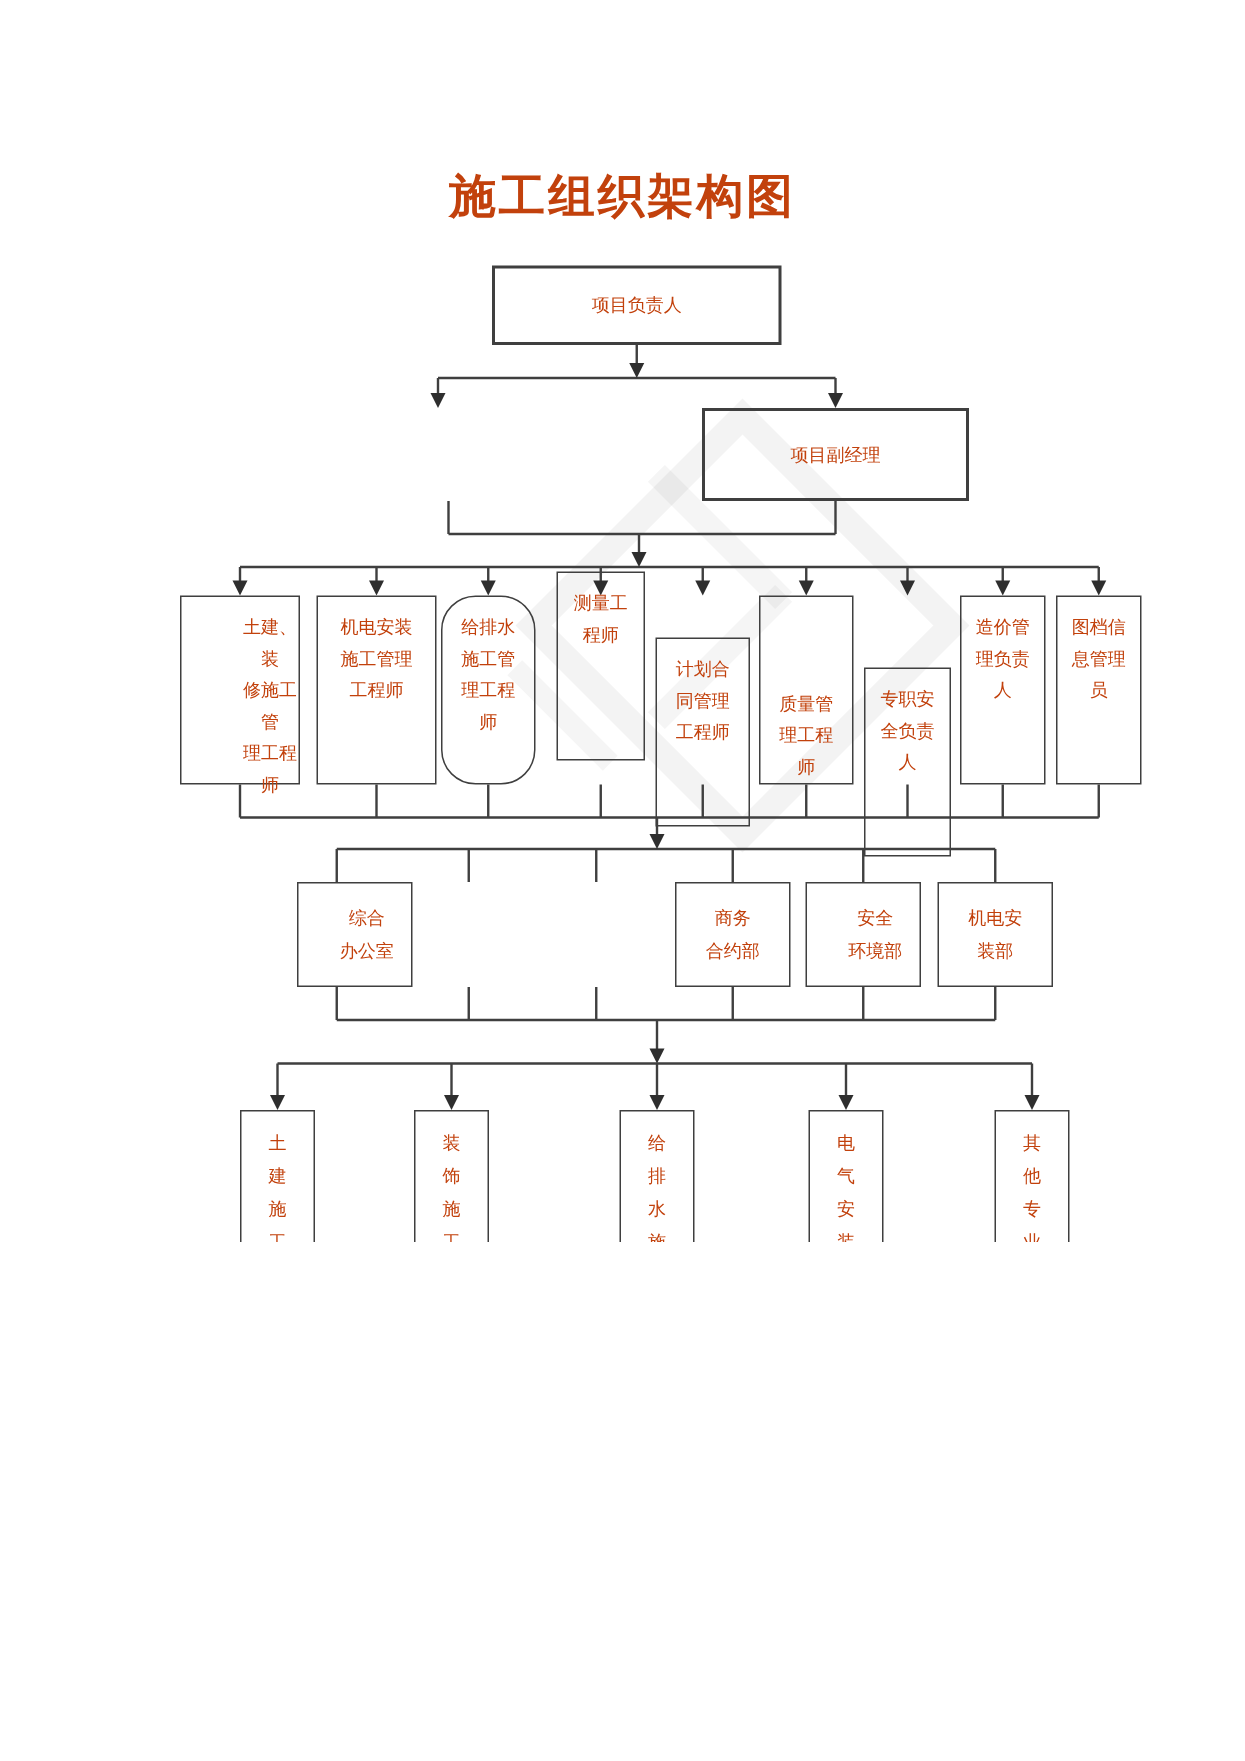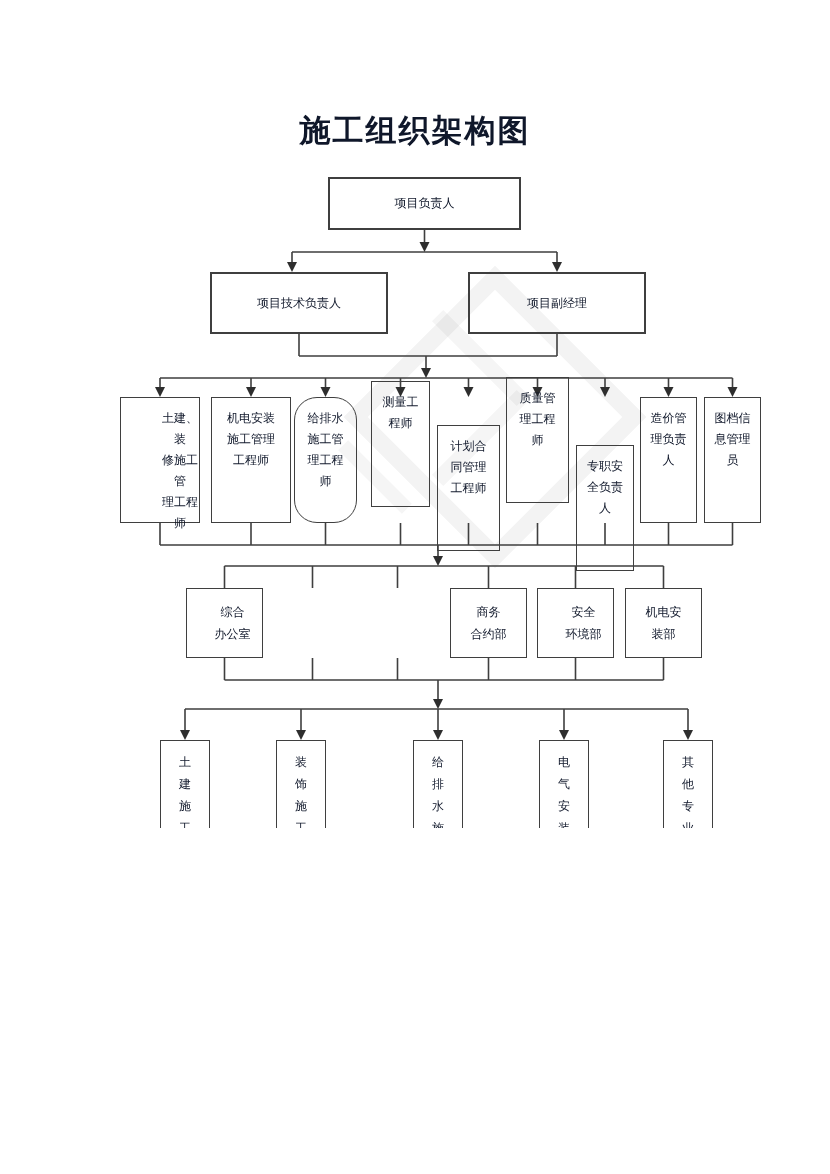--- a/index.html
+++ b/index.html
@@ -1,18 +1,18 @@
 <!DOCTYPE html>
 <html><head>
 <meta charset="utf-8">
 <style>
   html,body { margin:0; padding:0; background:#ffffff; }
   #page {
     position:relative; width:830px; height:828px; background:#ffffff;
-    overflow:hidden; font-family:"Liberation Sans", sans-serif; color:#0f172a;
+    overflow:hidden; font-family:"Liberation Sans", sans-serif; color:#c2410c;
   }
   
   .wm { position:absolute; z-index:0; pointer-events:none; }
   .wm-diamond { border:17px solid rgba(70,70,70,0.065); transform:rotate(45deg); }
   .wm-bar { background:rgba(70,70,70,0.055); }
   
   #connectors { position:absolute; left:0; top:0; z-index:1; }
   
   .title {
     position:absolute; left:0; top:110px; width:830px; text-align:center;
@@ -91,23 +91,20 @@
       <polygon points="433,730 443,730 438,740"></polygon>
       <polygon points="559,730 569,730 564,740"></polygon>
       <polygon points="683,730 693,730 688,740"></polygon>
     </g>
   </svg>
 
   <div class="box bw2 v-center" style="left:328px; top:177px; width:193px; height:53px;">
     <span class="txt">项目负责人</span>
   </div>
 
-  <div class="box bw2 v-center" style="left:210px; top:272px; width:178px; height:62px;">
-    <span class="txt">项目技术负责人</span>
-  </div>
   <div class="box bw2 v-center" style="left:468px; top:272px; width:178px; height:62px;">
     <span class="txt">项目副经理</span>
   </div>
 
   <div class="box v-top" style="left:120px; top:397px; width:80px; height:126px;padding-left:40px;">
     <span class="txt">土建、装
 修施工管
 理工程师</span>
   </div>
   <div class="box v-top" style="left:211px; top:397px; width:80px; height:126px;">
@@ -123,42 +120,42 @@
   </div>
   <div class="box v-top" style="left:371px; top:381px; width:59px; height:126px;">
     <span class="txt">测量工
 程师</span>
   </div>
   <div class="box v-top" style="left:437px; top:397px; width:63px; height:126px;margin-top:28px;">
     <span class="txt">计划合
 同管理
 工程师</span>
   </div>
-  <div class="box v-top" style="left:506px; top:377px; width:63px; height:126px;">
+  <div class="box v-top" style="left:506px; top:397px; width:63px; height:126px;align-items:flex-end;">
     <span class="txt">质量管
 理工程
 师</span>
   </div>
   <div class="box v-top" style="left:576px; top:397px; width:58px; height:126px;margin-top:48px;">
     <span class="txt">专职安
 全负责
 人</span>
   </div>
   <div class="box v-top" style="left:640px; top:397px; width:57px; height:126px;">
     <span class="txt">造价管
 理负责
 人</span>
   </div>
   <div class="box v-top" style="left:704px; top:397px; width:57px; height:126px;">
     <span class="txt">图档信
 息管理
 员</span>
   </div>
 
-  <div class="box v-center lh22" style="left:186px; top:588px; width:77px; height:70px;padding-left:16px;">
+  <div class="box v-center lh22" style="left:198px; top:588px; width:77px; height:70px;padding-left:16px;">
     <span class="txt">综合
 办公室</span>
   </div>
   <div class="box v-center lh22" style="left:450px; top:588px; width:77px; height:70px;">
     <span class="txt">商务
 合约部</span>
   </div>
   <div class="box v-center lh22" style="left:537px; top:588px; width:77px; height:70px;padding-left:16px;">
     <span class="txt">安全
 环境部</span>

